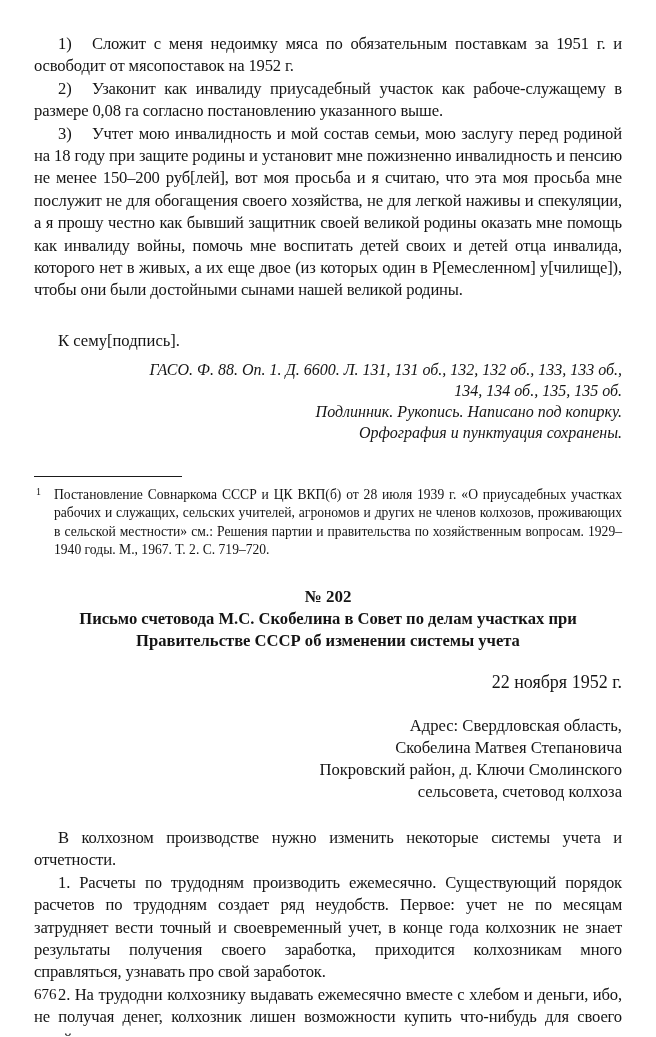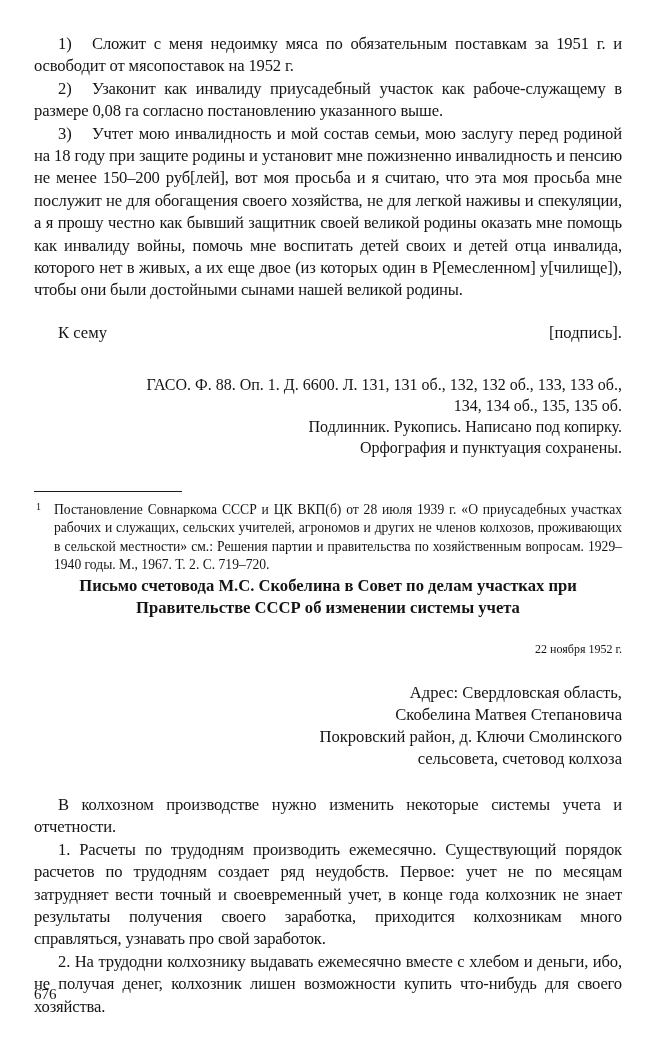--- a/index.html
+++ b/index.html
@@ -29,29 +29,29 @@
       margin: 0;
       letter-spacing: -0.15px;
     }
     .para .num {
       display: inline-block;
       width: 34px;
       text-indent: 0;
     }
     .sign-row {
       display: flex;
-      justify-content: space-between;
       font-size: 16.6px;
       line-height: 22px;
-      margin-top: 20px;
+      margin-top: 28px;
       padding-left: 24px;
     }
     .archive {
-      margin-top: 30px;
+      margin-top: 7px;
       text-align: right;
+      font-style: italic;
       font-size: 16px;
       line-height: 21px;
     }
     .archive div { white-space: nowrap; }
     .fn-rule {
       margin-top: 33px;
       width: 148px;
       border-top: 1.3px solid #1a1a1a;
       height: 0;
     }
@@ -79,21 +79,21 @@
     .doc-title {
       text-align: center;
       font-weight: bold;
       font-size: 16.6px;
       line-height: 22.5px;
       padding: 0 16px;
     }
     .doc-date {
       margin-top: 18px;
       text-align: right;
-      font-size: 12px;
+      font-size: 18px;
       line-height: 22px;
     }
     .sender {
       margin-top: 22px;
       text-align: right;
       font-size: 16.6px;
       line-height: 22px;
     }
     .sender div { white-space: nowrap; }
     .body2 { margin-top: 24px; }
@@ -127,20 +127,21 @@
     <div>Подлинник. Рукопись. Написано под копирку.</div>
     <div>Орфография и пунктуация сохранены.</div>
   </div>
 
   <div class="fn-rule"></div>
   <div class="footnote">
     <span class="fn-mark">1</span>
     <span>Постановление Совнаркома СССР и ЦК ВКП(б) от 28 июля 1939 г. «О приусадебных участках рабочих и служащих, сельских учителей, агрономов и других не членов колхозов, проживающих в сельской местности» см.: Решения партии и правительства по хозяйственным вопросам. 1929–1940 годы. М., 1967. Т. 2. С. 719–720.</span>
   </div>
 
+  <div class="doc-number">№ 202</div>
   <div class="doc-title">Письмо счетовода М.С. Скобелина в Совет по делам участках при Правительстве СССР об изменении системы учета</div>
 
   <div class="doc-date">22 ноября 1952 г.</div>
 
   <div class="sender">
     <div>Адрес: Свердловская область,</div>
     <div>Скобелина Матвея Степановича</div>
     <div>Покровский район, д. Ключи Смолинского</div>
     <div>сельсовета, счетовод колхоза</div>
   </div>

